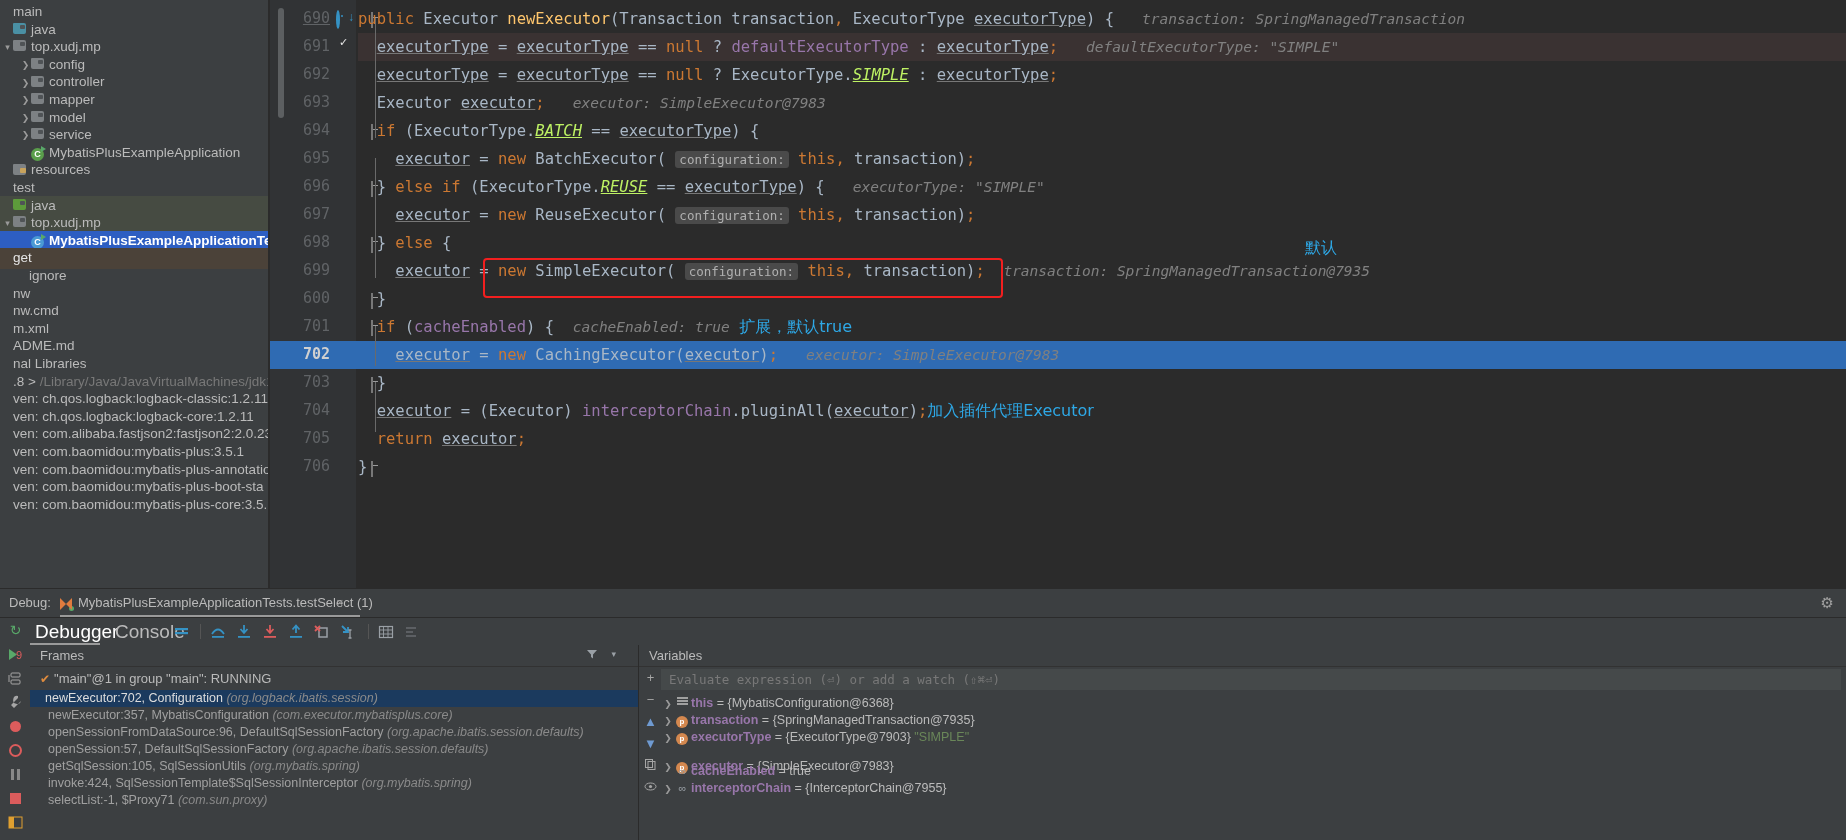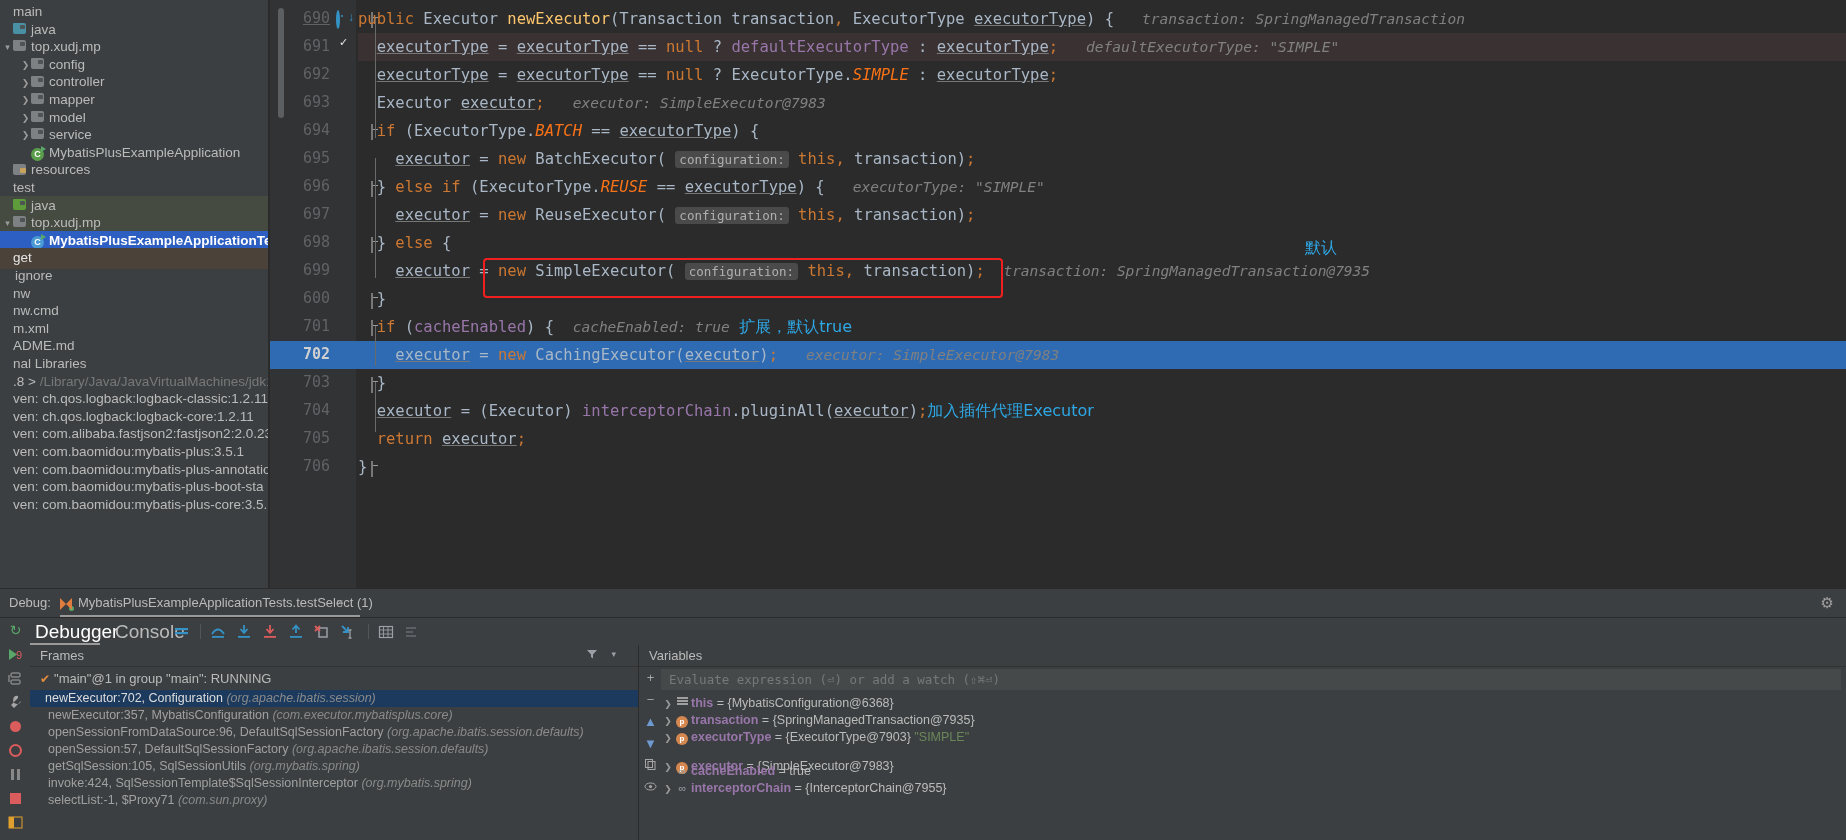--- a/index.html
+++ b/index.html
@@ -87,21 +87,21 @@
   .line .code{position:absolute;left:88px;}
   .hl-line{position:absolute;left:88px;width:1488px;height:28px;background:#3a3232;}
   .sel-line{position:absolute;left:0;width:1576px;height:28px;background:#2f6bb3;}
   .sel-gut{position:absolute;left:0;width:88px;height:28px;background:#2f6bb3;}
 
   
   .kw{color:#cc7832;}
   .id{color:#a9b7c6;}
   .mname{color:#ffc66d;}
   .field{color:#9876aa;}
-  .statf{color:#f97316;font-style:italic;}
+  .statf{color:#bef264;font-style:italic;text-decoration:underline;}
   .semi{color:#cc7832;}
   .under{text-decoration:underline;text-decoration-color:#777;}
   .hint{color:#808080;font-style:italic;font-size:14.5px;}
   .phint{
     color:#b0b0b0;background:#4a4a4a;border-radius:3px;
     padding:1px 4px;font-size:12.5px;font-style:normal;
   }
   .cn{color:#2ea8e6;font-family:"DejaVu Sans","Liberation Sans",sans-serif;font-size:16px;font-style:normal;}
 
   
@@ -254,21 +254,21 @@
         <div class="trow" style="padding-left: 20px; position: absolute; top: 90px; width: 268px; box-sizing: border-box;"><span class="arrow">❯</span><span class="ico"><span class="folder"></span></span><span class="txt">mapper</span></div>
         <div class="trow" style="padding-left: 20px; position: absolute; top: 107.6px; width: 268px; box-sizing: border-box;"><span class="arrow">❯</span><span class="ico"><span class="folder"></span></span><span class="txt">model</span></div>
         <div class="trow" style="padding-left: 20px; position: absolute; top: 125.2px; width: 268px; box-sizing: border-box;"><span class="arrow">❯</span><span class="ico"><span class="folder"></span></span><span class="txt">service</span></div>
         <div class="trow" style="padding-left: 20px; position: absolute; top: 142.8px; width: 268px; box-sizing: border-box;"><span class="arrow"></span><span class="ico"><span class="cls spring run">C</span></span><span class="txt">MybatisPlusExampleApplication</span></div>
         <div class="trow" style="padding-left: 2px; position: absolute; top: 160.4px; width: 268px; box-sizing: border-box;"><span class="arrow"></span><span class="ico"><span class="folder res"></span></span><span class="txt">resources</span></div>
         <div class="trow" style="padding-left: 2px; position: absolute; top: 178px; width: 268px; box-sizing: border-box;"><span class="arrow"></span><span class="txt">test</span></div>
         <div class="trow greenbg" style="padding-left: 2px; position: absolute; top: 195.6px; width: 268px; box-sizing: border-box;"><span class="arrow"></span><span class="ico"><span class="folder green"></span></span><span class="txt">java</span></div>
         <div class="trow greenbg" style="padding-left: 2px; position: absolute; top: 213.2px; width: 268px; box-sizing: border-box;"><span class="arrow">▾</span><span class="ico"><span class="folder"></span></span><span class="txt">top.xudj.mp</span></div>
         <div class="trow sel" style="padding-left: 20px; position: absolute; top: 230.8px; width: 268px; box-sizing: border-box;"><span class="arrow"></span><span class="ico"><span class="cls run">C</span></span><span class="txt">MybatisPlusExampleApplicationTes</span></div>
         <div class="trow brownbg" style="padding-left: 2px; position: absolute; top: 248.4px; width: 268px; box-sizing: border-box;"><span class="arrow"></span><span class="txt tree-yellow">get</span></div>
-        <div class="trow" style="padding-left: 4px; position: absolute; top: 266px; width: 268px; box-sizing: border-box;"><span class="arrow"></span><span class="txt">ignore</span></div>
+        <div class="trow" style="padding-left: 18px; position: absolute; top: 266px; width: 268px; box-sizing: border-box;"><span class="arrow"></span><span class="txt">ignore</span></div>
         <div class="trow" style="padding-left: 2px; position: absolute; top: 283.6px; width: 268px; box-sizing: border-box;"><span class="arrow"></span><span class="txt">nw</span></div>
         <div class="trow" style="padding-left: 2px; position: absolute; top: 301.2px; width: 268px; box-sizing: border-box;"><span class="arrow"></span><span class="txt">nw.cmd</span></div>
         <div class="trow" style="padding-left: 2px; position: absolute; top: 318.8px; width: 268px; box-sizing: border-box;"><span class="arrow"></span><span class="txt">m.xml</span></div>
         <div class="trow" style="padding-left: 2px; position: absolute; top: 336.4px; width: 268px; box-sizing: border-box;"><span class="arrow"></span><span class="txt">ADME.md</span></div>
         <div class="trow" style="padding-left: 2px; position: absolute; top: 354px; width: 268px; box-sizing: border-box;"><span class="arrow"></span><span class="txt">nal Libraries</span></div>
         <div class="trow" style="padding-left: 2px; position: absolute; top: 371.6px; width: 268px; box-sizing: border-box;"><span class="arrow"></span><span class="txt">.8 &gt;</span><span class="txt tree-dim"> /Library/Java/JavaVirtualMachines/jdk1</span></div>
         <div class="trow" style="padding-left: 2px; position: absolute; top: 389.2px; width: 268px; box-sizing: border-box;"><span class="arrow"></span><span class="txt">ven: ch.qos.logback:logback-classic:1.2.11</span></div>
         <div class="trow" style="padding-left: 2px; position: absolute; top: 406.8px; width: 268px; box-sizing: border-box;"><span class="arrow"></span><span class="txt">ven: ch.qos.logback:logback-core:1.2.11</span></div>
         <div class="trow" style="padding-left: 2px; position: absolute; top: 424.4px; width: 268px; box-sizing: border-box;"><span class="arrow"></span><span class="txt">ven: com.alibaba.fastjson2:fastjson2:2.0.23</span></div>
         <div class="trow" style="padding-left: 2px; position: absolute; top: 442px; width: 268px; box-sizing: border-box;"><span class="arrow"></span><span class="txt">ven: com.baomidou:mybatis-plus:3.5.1</span></div>
@@ -470,21 +470,21 @@
       <span class="filter-ico">
         <svg width="12" height="12" viewBox="0 0 12 12">
             <path d="M1 2 H11 L7 6.5 V10.5 L5 9 V6.5 Z" fill="#9aa0a6"></path>
           </svg>
       </span>
       <span class="filter-caret">▾</span>
       <div class="thread-row">
         <span class="chk">✔</span><span>"main"@1 in group "main": RUNNING</span>
       </div>
       <div id="framelist">
-          <div class="frame cur" style="top: 45px;"><span>newExecutor:702, Configuration </span><span class="pkg">(org.apache.ibatis.session)</span></div>
+          <div class="frame cur" style="top: 45px;"><span>newExecutor:702, Configuration </span><span class="pkg">(org.logback.ibatis.session)</span></div>
           <div class="frame dim" style="top: 62px;"><span>newExecutor:357, MybatisConfiguration </span><span class="pkg">(com.executor.mybatisplus.core)</span></div>
           <div class="frame dim" style="top: 79px;"><span>openSessionFromDataSource:96, DefaultSqlSessionFactory </span><span class="pkg">(org.apache.ibatis.session.defaults)</span></div>
           <div class="frame dim" style="top: 96px;"><span>openSession:57, DefaultSqlSessionFactory </span><span class="pkg">(org.apache.ibatis.session.defaults)</span></div>
           <div class="frame dim" style="top: 113px;"><span>getSqlSession:105, SqlSessionUtils </span><span class="pkg">(org.mybatis.spring)</span></div>
           <div class="frame dim" style="top: 130px;"><span>invoke:424, SqlSessionTemplate$SqlSessionInterceptor </span><span class="pkg">(org.mybatis.spring)</span></div>
           <div class="frame dim" style="top: 147px;"><span>selectList:-1, $Proxy71 </span><span class="pkg">(com.sun.proxy)</span></div>
         </div>
     </div>
     <div class="hsplit"></div>
 

